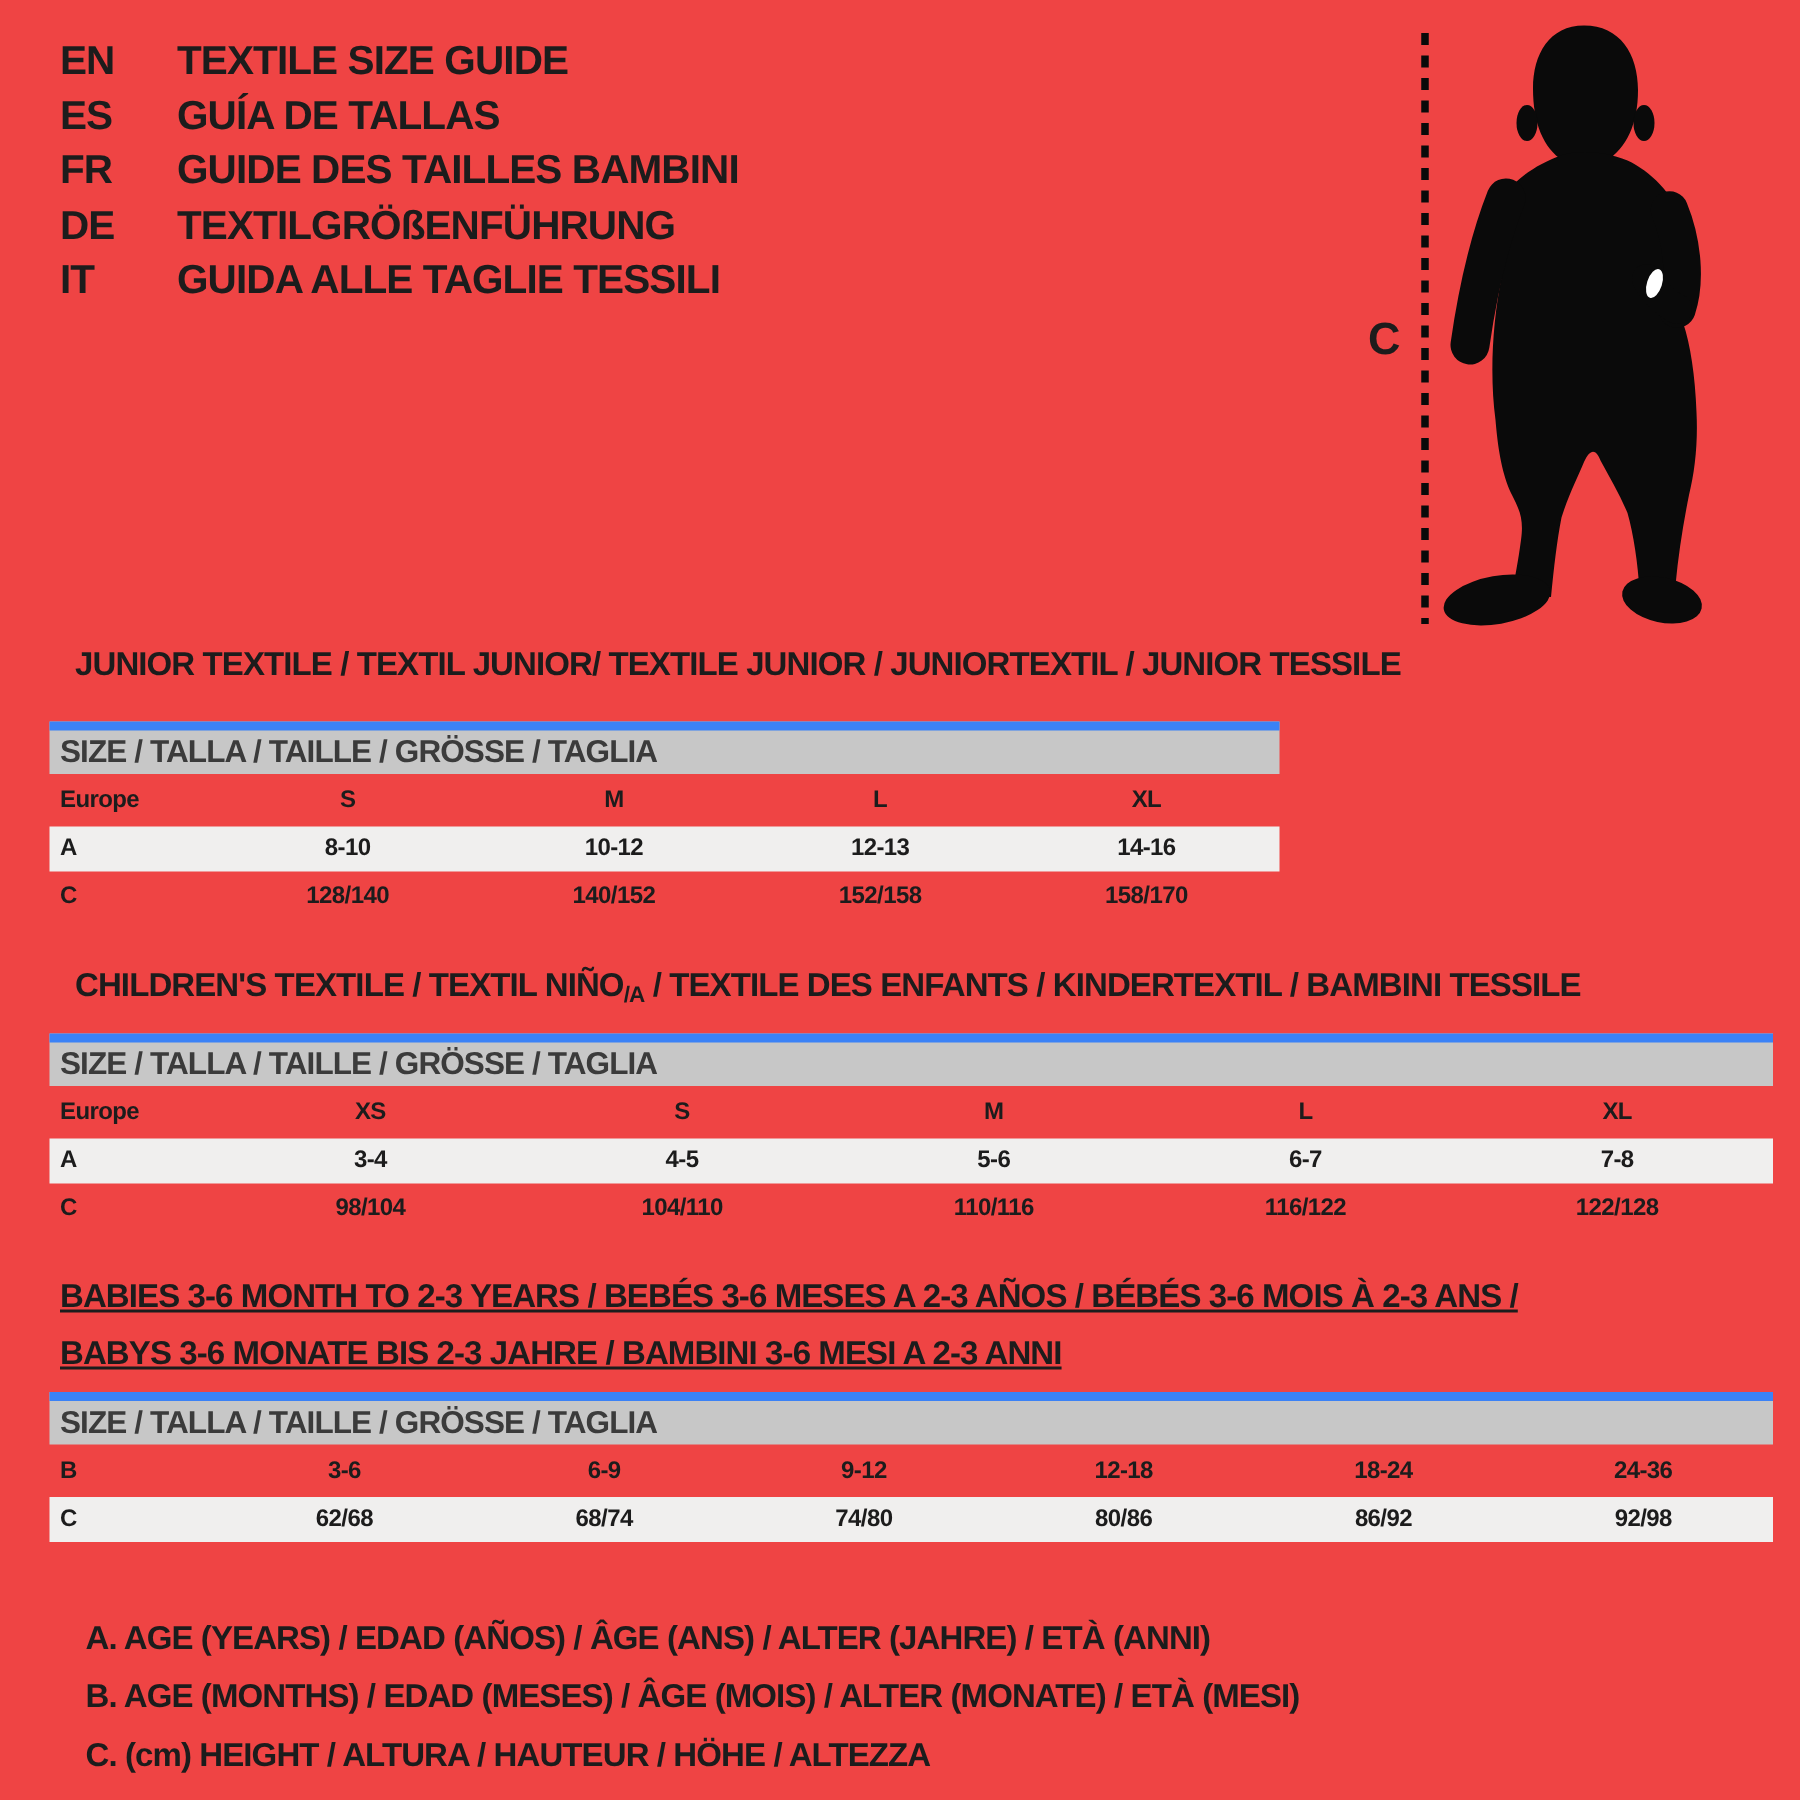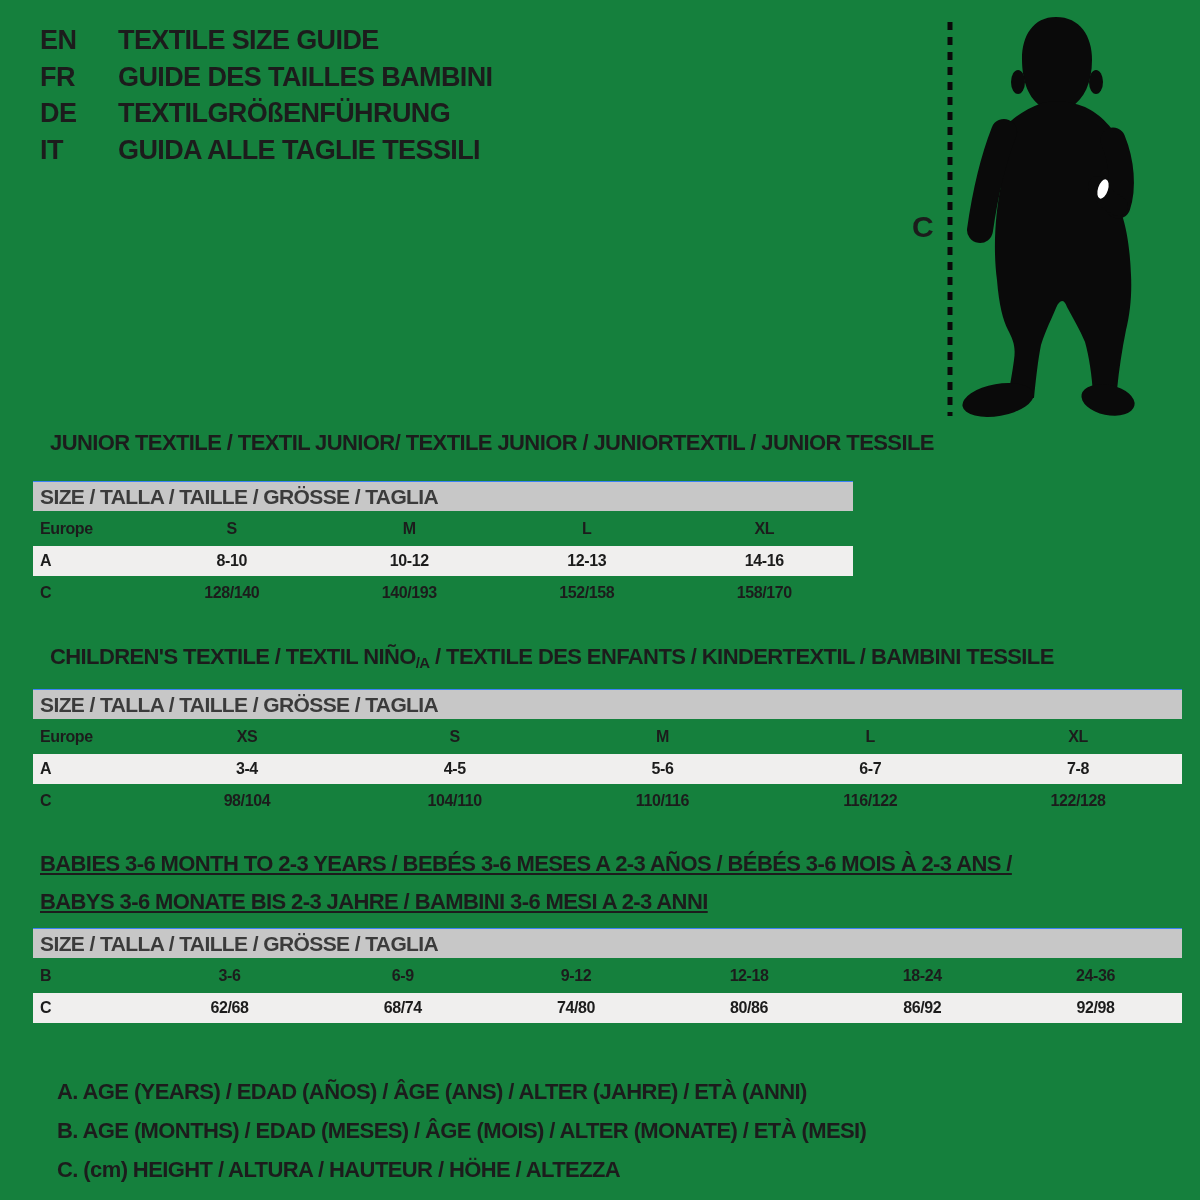--- a/index.html
+++ b/index.html
@@ -1,19 +1,19 @@
 <!DOCTYPE html>
 <html style="--header-bar: #c7c7c7; --shaded-row: #f0efee; --text: #1c1c1c; --bar-text: #3b3b3b; --silhouette: #0a0a0a;"><head>
 <meta charset="utf-8">
 <style>
   html,body{margin:0;padding:0;background:#ffffff;}
   .page{
     position:relative;
     width:1200px;height:1200px;
-    background:#15803d;
+    background:#ef4444;
     font-family:"Liberation Sans", sans-serif;
     font-weight:700;
     color:var(--text,#1c1c1c);
     overflow:hidden;
   }
   
   .lang-block{position:absolute;left:40px;top:22px;}
   .lang-row{display:flex;height:36.5px;line-height:36.5px;font-size:27px;letter-spacing:-0.6px;white-space:nowrap;}
   .lang-code{width:78px;}
   
@@ -28,21 +28,21 @@
   .sec-title{margin-left:17px;font-size:22px;line-height:24px;white-space:nowrap;letter-spacing:-0.6px;}
   .sec-title-2l{margin-left:7px;font-size:22px;line-height:38px;white-space:nowrap;letter-spacing:-0.6px;}
   .sub-note{font-size:15px;vertical-align:-4px;}
   .size-table{position:absolute;left:0;right:0;}
   #sec0 .size-table{top:50px;}
   #sec1 .size-table{top:44px;}
   #sec2 .size-table{top:83px;}
   .size-bar{
     height:29px;line-height:29px;
     background:var(--header-bar,#c7c7c7);
-    border-top:1px solid #3b82f6;
+    border-top:6px solid #3b82f6;
     color:var(--bar-text,#3b3b3b);
     font-size:21px;padding-left:7px;margin-bottom:3px;
     letter-spacing:-0.6px;
   }
   .trow{display:flex;height:30px;line-height:30px;margin-bottom:2px;font-size:16px;letter-spacing:-0.4px;align-items:center;}
   .trow.shaded{background:var(--shaded-row,#f0efee);}
   .tlabel{width:110px;padding-left:7px;box-sizing:border-box;}
   .tcell{flex:1;text-align:center;}
   
   .legend{position:absolute;left:40px;top:1072px;}
@@ -50,20 +50,24 @@
 </style>
 </head>
 <body>
 
 <div class="page">
 
   <div class="lang-block">
     <div class="lang-row">
       <span class="lang-code">EN</span>
       <span class="lang-label">TEXTILE SIZE GUIDE</span>
+    </div>
+    <div class="lang-row">
+      <span class="lang-code">ES</span>
+      <span class="lang-label">GUÍA DE TALLAS</span>
     </div>
     <div class="lang-row">
       <span class="lang-code">FR</span>
       <span class="lang-label">GUIDE DES TAILLES BAMBINI</span>
     </div>
     <div class="lang-row">
       <span class="lang-code">DE</span>
       <span class="lang-label">TEXTILGRÖßENFÜHRUNG</span>
     </div>
     <div class="lang-row">
@@ -129,21 +133,21 @@
         <div class="trow shaded">
           <div class="tlabel">A</div>
           <div class="tcell">8-10</div>
           <div class="tcell">10-12</div>
           <div class="tcell">12-13</div>
           <div class="tcell">14-16</div>
         </div>
         <div class="trow">
           <div class="tlabel">C</div>
           <div class="tcell">128/140</div>
-          <div class="tcell">140/193</div>
+          <div class="tcell">140/152</div>
           <div class="tcell">152/158</div>
           <div class="tcell">158/170</div>
         </div>
       </div>
   </div>
 
   <div class="section" id="sec1">
     <div class="sec-title"><span>CHILDREN'S TEXTILE / TEXTIL NIÑO</span><span class="sub-note">/A</span><span> / TEXTILE DES ENFANTS / KINDERTEXTIL / BAMBINI TESSILE</span></div>
     <div class="size-table">
         <div class="size-bar">SIZE / TALLA / TAILLE / GRÖSSE / TAGLIA</div>

